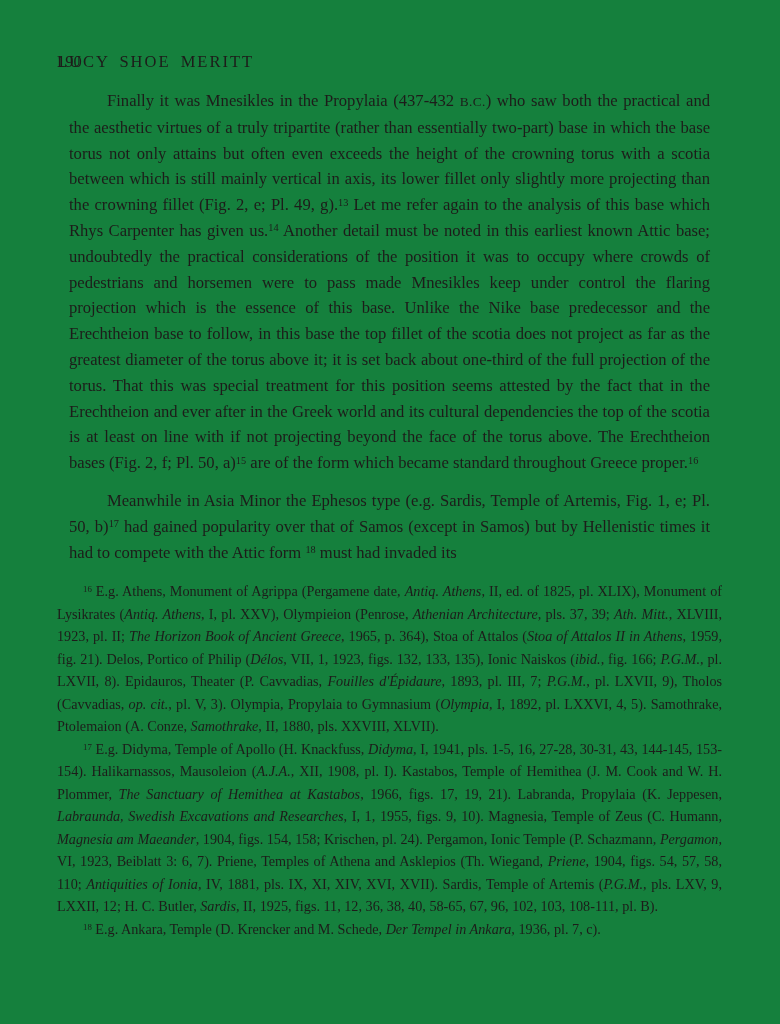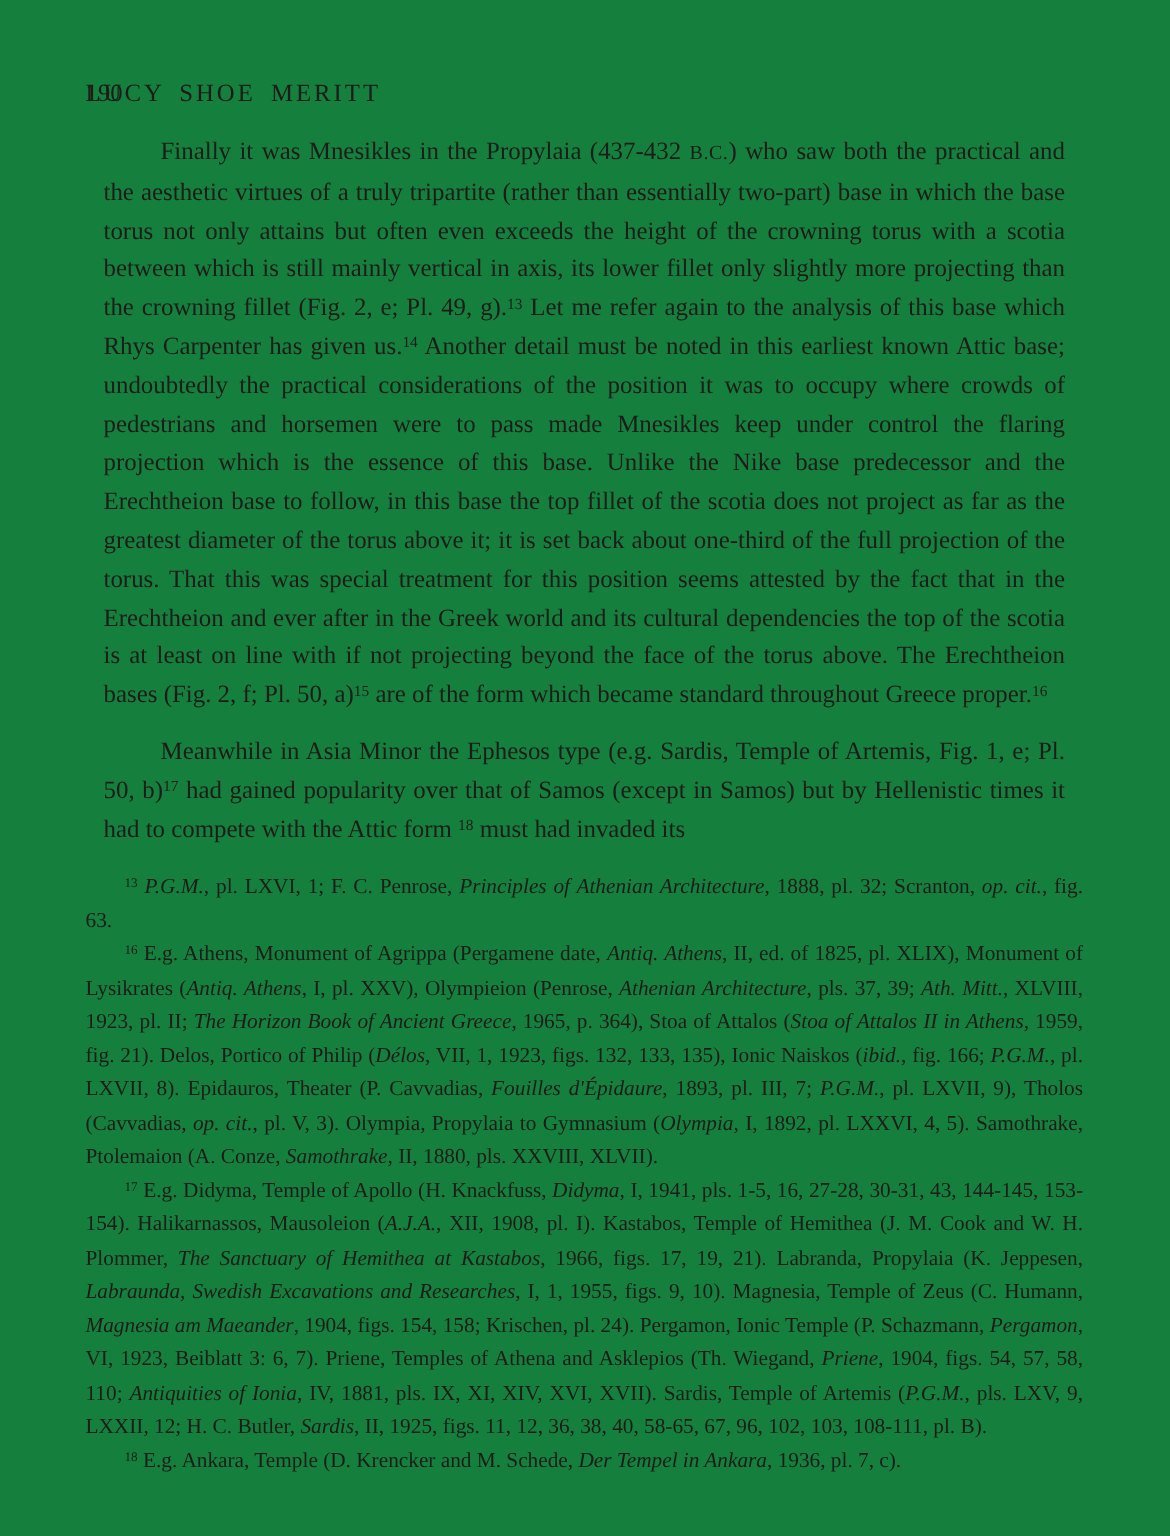--- a/index.html
+++ b/index.html
@@ -28,18 +28,17 @@
 <div class="page">
   <header class="page-header">
     <span class="page-number">190</span>
     <span class="running-head">LUCY SHOE MERITT</span>
   </header>
   <main class="body-text">
       <p class="body-para"><span>Finally it was Mnesikles in the Propylaia (437-432 </span><span class="sc">B.C.</span><span>) who saw both the practical and the aesthetic virtues of a truly tripartite (rather than essentially two-part) base in which the base torus not only attains but often even exceeds the height of the crowning torus with a scotia between which is still mainly vertical in axis, its lower fillet only slightly more projecting than the crowning fillet (Fig. 2, e; Pl. 49, g).</span><sup class="sup">13</sup><span> Let me refer again to the analysis of this base which Rhys Carpenter has given us.</span><sup class="sup">14</sup><span> Another detail must be noted in this earliest known Attic base; undoubtedly the practical considerations of the position it was to occupy where crowds of pedestrians and horsemen were to pass made Mnesikles keep under control the flaring projection which is the essence of this base. Unlike the Nike base predecessor and the Erechtheion base to follow, in this base the top fillet of the scotia does not project as far as the greatest diameter of the torus above it; it is set back about one-third of the full projection of the torus. That this was special treatment for this position seems attested by the fact that in the Erechtheion and ever after in the Greek world and its cultural dependencies the top of the scotia is at least on line with if not projecting beyond the face of the torus above. The Erechtheion bases (Fig. 2, f; Pl. 50, a)</span><sup class="sup">15</sup><span> are of the form which became standard throughout Greece proper.</span><sup class="sup">16</sup></p>
       <p class="body-para"><span>Meanwhile in Asia Minor the Ephesos type (e.g. Sardis, Temple of Artemis, Fig. 1, e; Pl. 50, b)</span><sup class="sup">17</sup><span> had gained popularity over that of Samos (except in Samos) but by Hellenistic times it had to compete with the Attic form </span><sup class="sup">18</sup><span> must had invaded its</span></p>
     </main>
   <section class="footnotes">
-      <p class="footnote"><sup class="sup">13</sup><span> </span><em class="i">P.G.M.</em><span>, pl. LXVI, 1; F. C. Penrose, </span><em class="i">Principles of Athenian Architecture</em><span>, 1888, pl. 32; Scranton, </span><em class="i">op. cit.</em><span>, fig. 63.</span></p>
       <p class="footnote"><sup class="sup">16</sup><span> E.g. Athens, Monument of Agrippa (Pergamene date, </span><em class="i">Antiq. Athens</em><span>, II, ed. of 1825, pl. XLIX), Monument of Lysikrates (</span><em class="i">Antiq. Athens</em><span>, I, pl. XXV), Olympieion (Penrose, </span><em class="i">Athenian Architecture</em><span>, pls. 37, 39; </span><em class="i">Ath. Mitt.</em><span>, XLVIII, 1923, pl. II; </span><em class="i">The Horizon Book of Ancient Greece</em><span>, 1965, p. 364), Stoa of Attalos (</span><em class="i">Stoa of Attalos II in Athens</em><span>, 1959, fig. 21). Delos, Portico of Philip (</span><em class="i">Délos</em><span>, VII, 1, 1923, figs. 132, 133, 135), Ionic Naiskos (</span><em class="i">ibid.</em><span>, fig. 166; </span><em class="i">P.G.M.</em><span>, pl. LXVII, 8). Epidauros, Theater (P. Cavvadias, </span><em class="i">Fouilles d'Épidaure</em><span>, 1893, pl. III, 7; </span><em class="i">P.G.M.</em><span>, pl. LXVII, 9), Tholos (Cavvadias, </span><em class="i">op. cit.</em><span>, pl. V, 3). Olympia, Propylaia to Gymnasium (</span><em class="i">Olympia</em><span>, I, 1892, pl. LXXVI, 4, 5). Samothrake, Ptolemaion (A. Conze, </span><em class="i">Samothrake</em><span>, II, 1880, pls. XXVIII, XLVII).</span></p>
       <p class="footnote"><sup class="sup">17</sup><span> E.g. Didyma, Temple of Apollo (H. Knackfuss, </span><em class="i">Didyma</em><span>, I, 1941, pls. 1-5, 16, 27-28, 30-31, 43, 144-145, 153-154). Halikarnassos, Mausoleion (</span><em class="i">A.J.A.</em><span>, XII, 1908, pl. I). Kastabos, Temple of Hemithea (J. M. Cook and W. H. Plommer, </span><em class="i">The Sanctuary of Hemithea at Kastabos</em><span>, 1966, figs. 17, 19, 21). Labranda, Propylaia (K. Jeppesen, </span><em class="i">Labraunda, Swedish Excavations and Researches</em><span>, I, 1, 1955, figs. 9, 10). Magnesia, Temple of Zeus (C. Humann, </span><em class="i">Magnesia am Maeander</em><span>, 1904, figs. 154, 158; Krischen, pl. 24). Pergamon, Ionic Temple (P. Schazmann, </span><em class="i">Pergamon</em><span>, VI, 1923, Beiblatt 3: 6, 7). Priene, Temples of Athena and Asklepios (Th. Wiegand, </span><em class="i">Priene</em><span>, 1904, figs. 54, 57, 58, 110; </span><em class="i">Antiquities of Ionia</em><span>, IV, 1881, pls. IX, XI, XIV, XVI, XVII). Sardis, Temple of Artemis (</span><em class="i">P.G.M.</em><span>, pls. LXV, 9, LXXII, 12; H. C. Butler, </span><em class="i">Sardis</em><span>, II, 1925, figs. 11, 12, 36, 38, 40, 58-65, 67, 96, 102, 103, 108-111, pl. B).</span></p>
       <p class="footnote"><sup class="sup">18</sup><span> E.g. Ankara, Temple (D. Krencker and M. Schede, </span><em class="i">Der Tempel in Ankara</em><span>, 1936, pl. 7, c).</span></p>
     </section>
 </div>
 
 </body></html>

